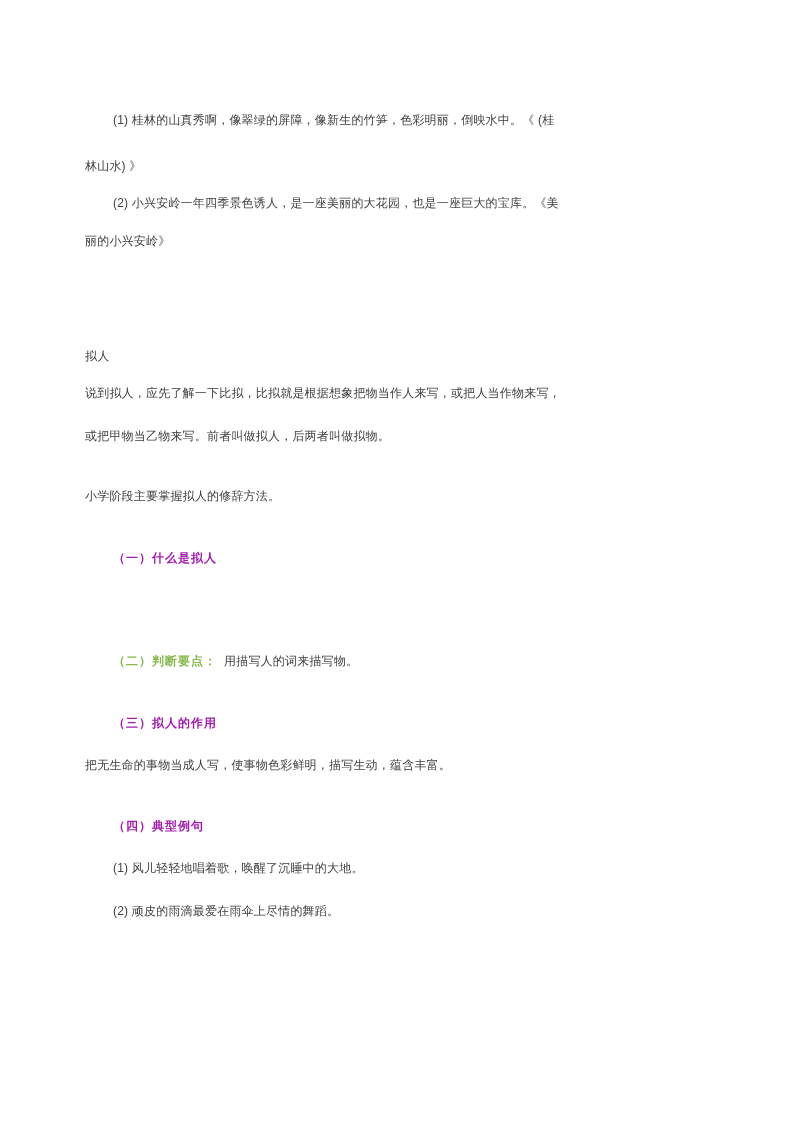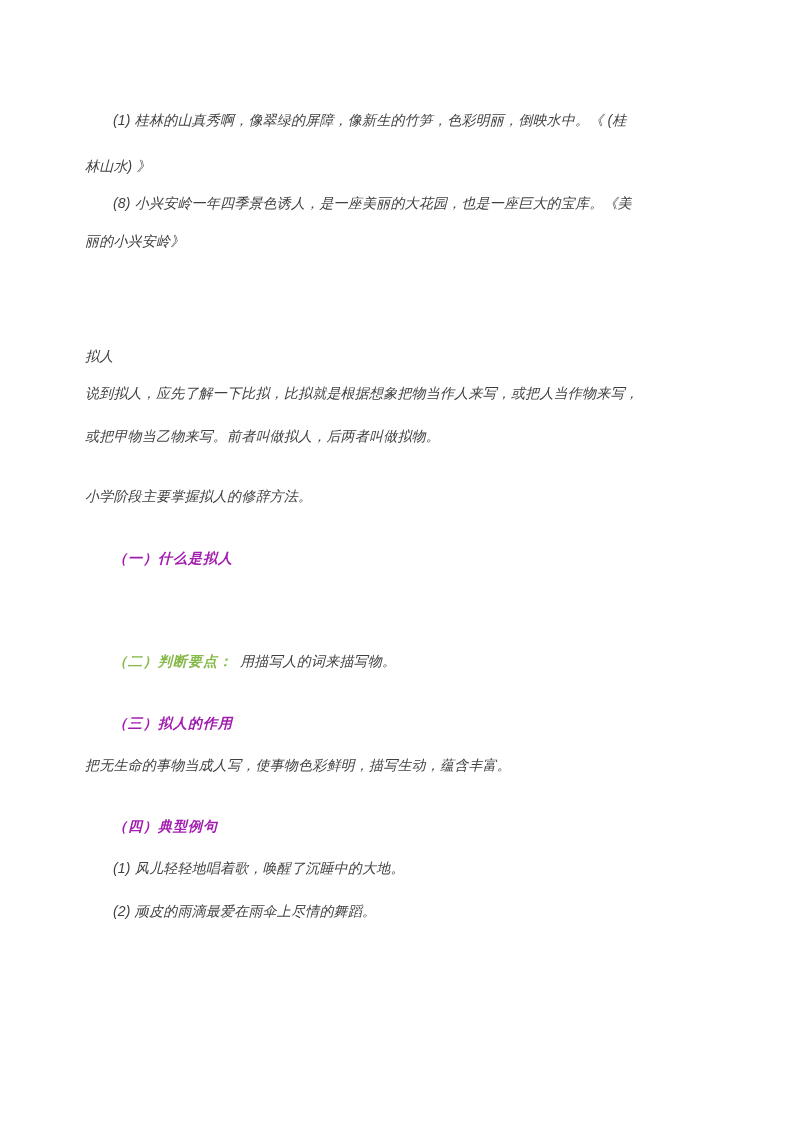--- a/index.html
+++ b/index.html
@@ -15,26 +15,25 @@
   .page {
     position: relative;
     width: 793px;
     height: 1122px;
     background: #ffffff;
     overflow: hidden;
   }
   .line {
     position: absolute;
     left: 85px;
-    font-size: 14px;
+    font-size: 12px;
     line-height: 22px;
     color: #3f3f3f;
     letter-spacing: 0.2px;
     white-space: nowrap;
-    font-style: italic;
   }
   .line.indent {
     left: 113px;
   }
   .line.heading {
     color: #a21caf;
     font-weight: bold;
     letter-spacing: 1px;
   }
   .line.mixed .heading-part {
@@ -48,21 +47,21 @@
     margin-left: 7px;
     letter-spacing: 0.2px;
   }
 </style>
 </head>
 <body>
 
 <main class="page" id="doc-page">
     <div class="line indent" style="top: 109px;">(1) 桂林的山真秀啊，像翠绿的屏障，像新生的竹笋，色彩明丽，倒映水中。《 (桂</div>
     <div class="line" style="top: 155px;">林山水) 》</div>
-    <div class="line indent" style="top: 192px;">(8) 小兴安岭一年四季景色诱人，是一座美丽的大花园，也是一座巨大的宝库。《美</div>
+    <div class="line indent" style="top: 192px;">(2) 小兴安岭一年四季景色诱人，是一座美丽的大花园，也是一座巨大的宝库。《美</div>
     <div class="line" style="top: 230px;">丽的小兴安岭》</div>
     <div class="line" style="top: 345px;">拟人</div>
     <div class="line" style="top: 382px;">说到拟人，应先了解一下比拟，比拟就是根据想象把物当作人来写，或把人当作物来写，</div>
     <div class="line" style="top: 485px;">小学阶段主要掌握拟人的修辞方法。</div>
     <div class="line" style="top: 425px;">或把甲物当乙物来写。前者叫做拟人，后两者叫做拟物。</div>
     <div class="line indent heading" style="top: 547px;">（一）什么是拟人</div>
     <div class="line indent mixed" style="top: 650px; text-align: center;"><span class="heading-part">（二）判断要点：</span><span class="body-part">用描写人的词来描写物。</span></div>
     <div class="line indent heading" style="top: 712px;">（三）拟人的作用</div>
     <div class="line" style="top: 754px;">把无生命的事物当成人写，使事物色彩鲜明，描写生动，蕴含丰富。</div>
     <div class="line indent heading" style="top: 815px;">（四）典型例句</div>

